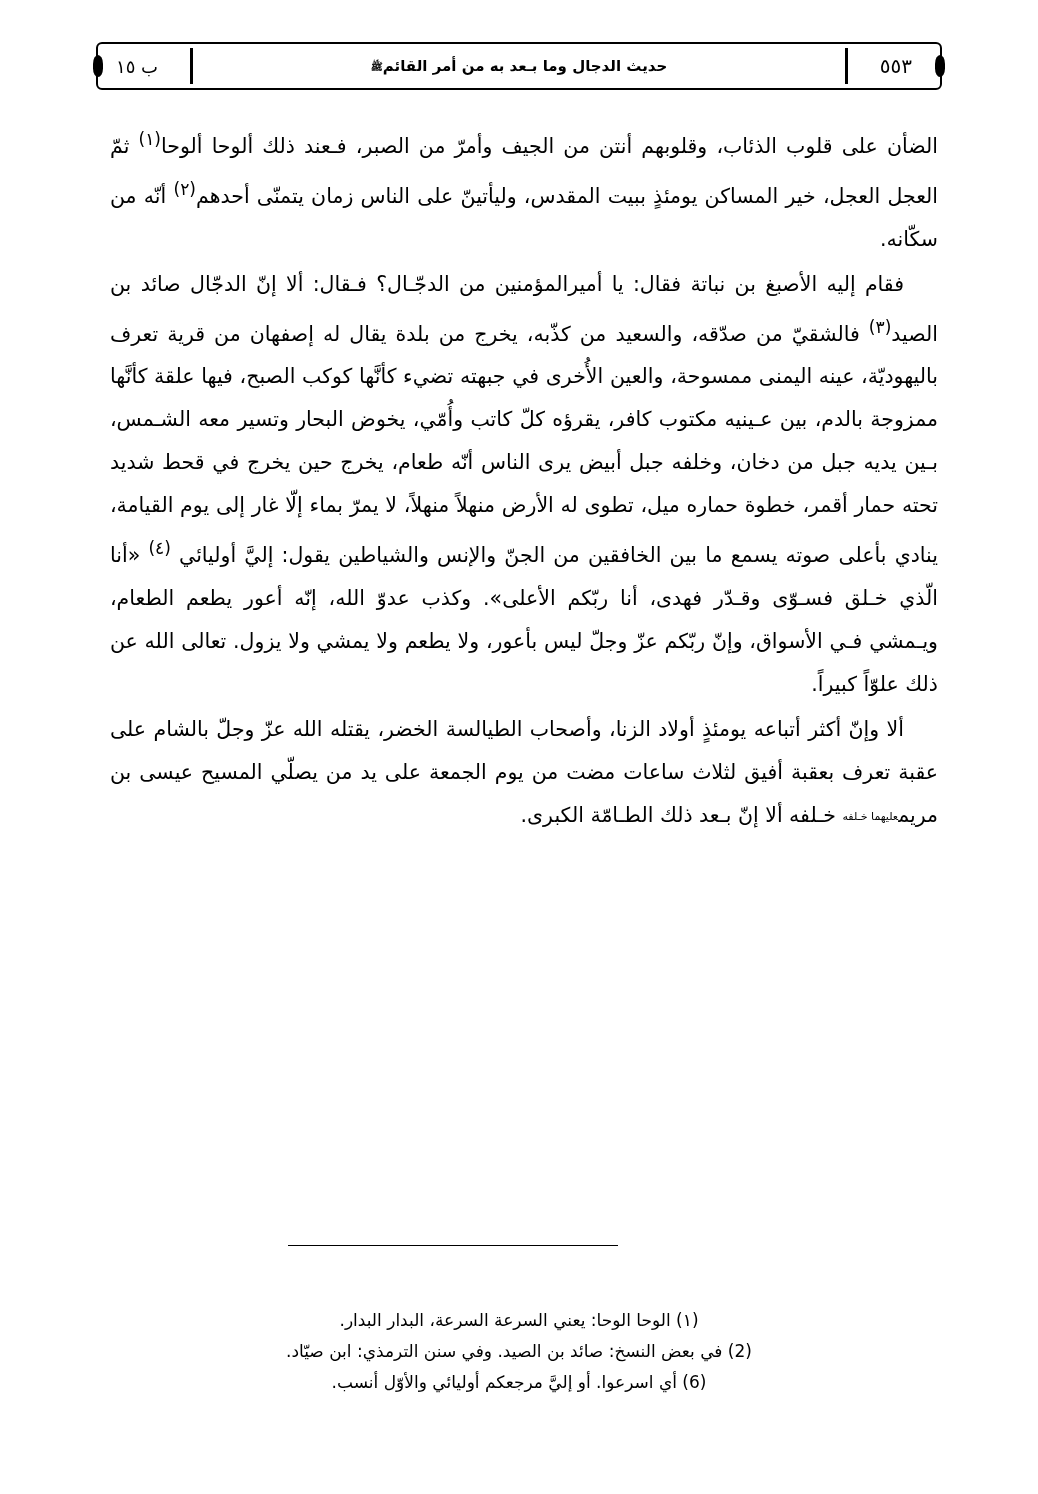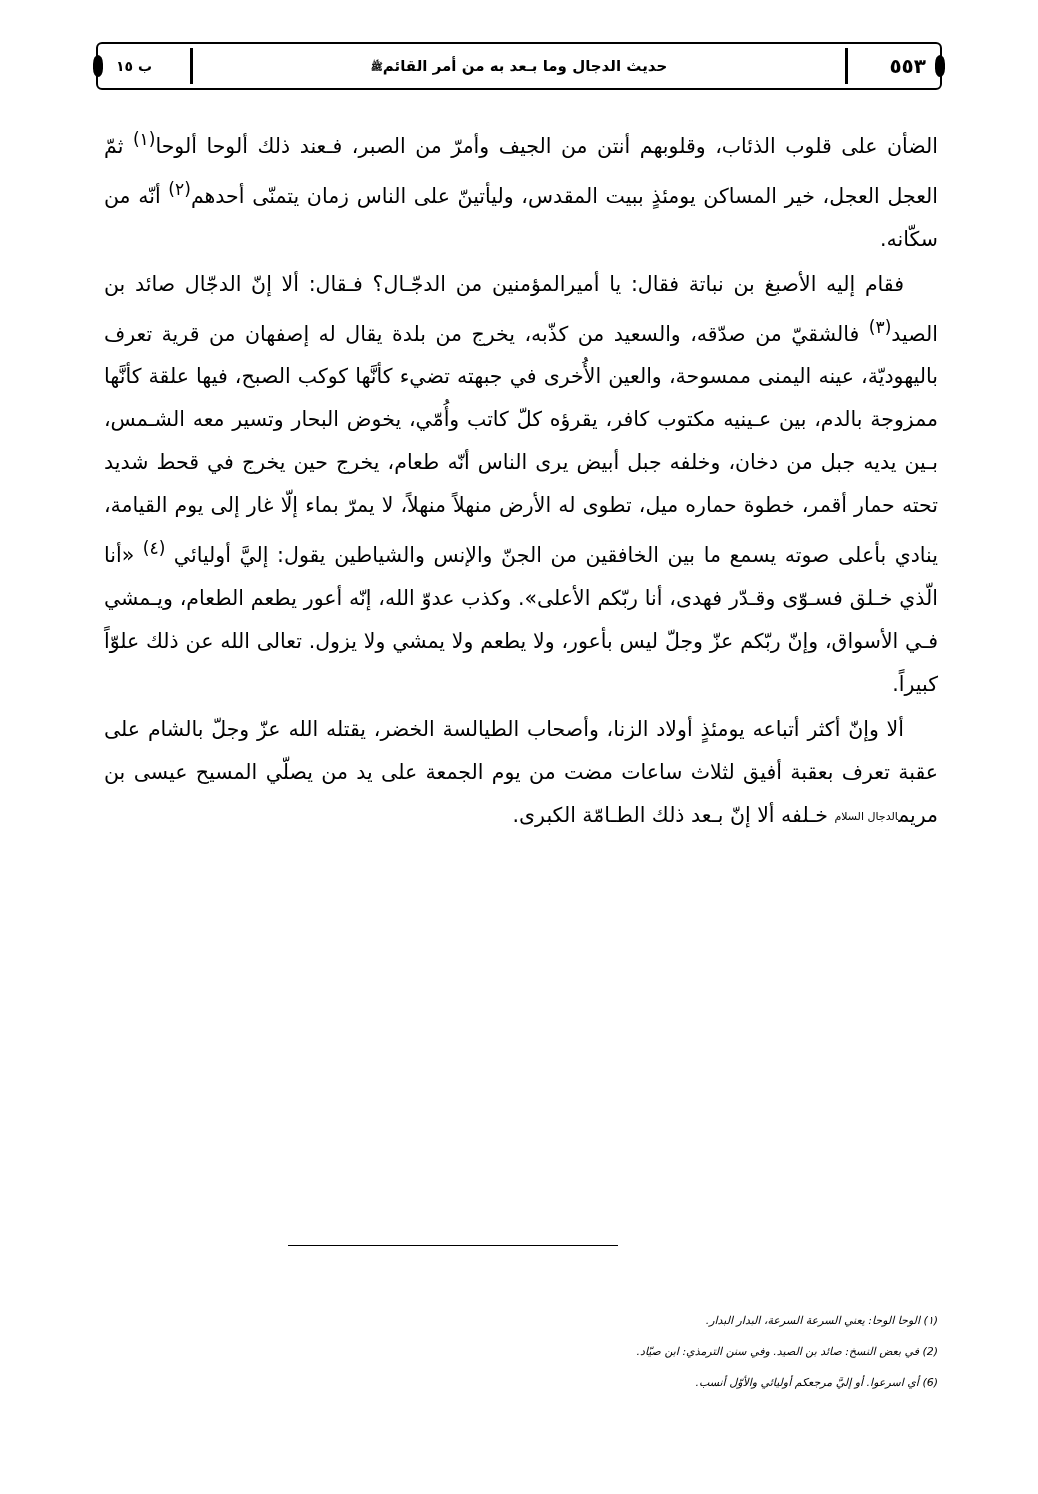--- a/index.html
+++ b/index.html
@@ -60,34 +60,34 @@
     letter-spacing: 0;
     line-height: 1;
     white-space: nowrap;
   }
   .header-title .salawat {
     font-size: 10px;
     vertical-align: middle;
   }
   .page-number {
     position: absolute;
-    right: 14px;
+    right: 28px;
     top: 50%;
     transform: translateY(-50%);
     font-size: 20px;
-    font-weight: bold;
+    font-weight: normal;
     direction: rtl;
   }
   .juz-mark {
     position: absolute;
     left: 18px;
     top: 50%;
     transform: translateY(-50%);
-    font-size: 14px;
-    font-weight: bold;
+    font-size: 18px;
+    font-weight: normal;
     direction: rtl;
   }
   .corner {
     position: absolute;
     width: 10px;
     height: 22px;
     background: #000;
     top: 50%;
     transform: translateY(-50%);
     border-radius: 50% / 40%;
@@ -102,21 +102,21 @@
     right: 100px;
     left: 100px;
     direction: rtl;
     text-align: justify;
     text-align-last: auto;
     font-size: 20.5px;
     line-height: 43px;
     font-family: "DejaVu Sans", sans-serif;
   }
   .body p {
-    margin: 0 0 2px 4px;
+    margin: 0 0 2px 10px;
     text-indent: 34px;
   }
   .body p.no-indent { text-indent: 0; }
   .body p.last-line { }
   .salawat-inline {
     font-size: 11px;
     vertical-align: middle;
   }
 
   
@@ -126,23 +126,23 @@
     right: 420px;
     width: 330px;
     border-top: 1.6px solid #000;
   }
   .footnotes {
     position: absolute;
     bottom: 96px;
     right: 100px;
     left: 100px;
     direction: rtl;
-    font-size: 11px;
+    text-align: center;
+    font-size: 17px;
     line-height: 31px;
-    font-style: italic;
   }
   .footnotes div {
     margin: 0;
     white-space: nowrap;
   }
 </style>
 </head>
 <body>
 
 <div class="page">
@@ -155,21 +155,21 @@
       <span class="header-title">
         <span>حديث الدجال وما بـعد به من أمر القائم</span><span class="salawat">ﷺ</span>
       </span>
       <span class="juz-mark">ب ١٥</span>
     </div>
   </div>
 
   <div class="body">
     <p class="no-indent">الضأن على قلوب الذئاب، وقلوبهم أنتن من الجيف وأمرّ من الصبر، فـعند ذلك ألوحا ألوحا<sup>(١)</sup> ثمّ العجل العجل، خير المساكن يومئذٍ ببيت المقدس، وليأتينّ على الناس زمان يتمنّى أحدهم<sup>(٢)</sup> أنّه من سكّانه.</p>
     <p>فقام إليه الأصبغ بن نباتة فقال: يا أميرالمؤمنين من الدجّـال؟ فـقال: ألا إنّ الدجّال صائد بن الصيد<sup>(٣)</sup> فالشقيّ من صدّقه، والسعيد من كذّبه، يخرج من بلدة يقال له إصفهان من قرية تعرف باليهوديّة، عينه اليمنى ممسوحة، والعين الأُخرى في جبهته تضيء كأنَّها كوكب الصبح، فيها علقة كأنَّها ممزوجة بالدم، بين عـينيه مكتوب كافر، يقرؤه كلّ كاتب وأُمّي، يخوض البحار وتسير معه الشـمس، بـين يديه جبل من دخان، وخلفه جبل أبيض يرى الناس أنّه طعام، يخرج حين يخرج في قحط شديد تحته حمار أقمر، خطوة حماره ميل، تطوى له الأرض منهلاً منهلاً، لا يمرّ بماء إلّا غار إلى يوم القيامة، ينادي بأعلى صوته يسمع ما بين الخافقين من الجنّ والإنس والشياطين يقول: إليَّ أوليائي <sup>(٤)</sup> «أنا الّذي خـلق فسـوّى وقـدّر فهدى، أنا ربّكم الأعلى». وكذب عدوّ الله، إنّه أعور يطعم الطعام، ويـمشي فـي الأسواق، وإنّ ربّكم عزّ وجلّ ليس بأعور، ولا يطعم ولا يمشي ولا يزول. تعالى الله عن ذلك علوّاً كبيراً.</p>
-    <p>ألا وإنّ أكثر أتباعه يومئذٍ أولاد الزنا، وأصحاب الطيالسة الخضر، يقتله الله عزّ وجلّ بالشام على عقبة تعرف بعقبة أفيق لثلاث ساعات مضت من يوم الجمعة على يد من يصلّي المسيح عيسى بن مريم<span class="salawat-inline">الدجال السلام</span> خـلفه ألا إنّ بـعد ذلك الطـامّة الكبرى.</p>
+    <p>ألا وإنّ أكثر أتباعه يومئذٍ أولاد الزنا، وأصحاب الطيالسة الخضر، يقتله الله عزّ وجلّ بالشام على عقبة تعرف بعقبة أفيق لثلاث ساعات مضت من يوم الجمعة على يد من يصلّي المسيح عيسى بن مريم<span class="salawat-inline">عليهما خـلفه</span> خـلفه ألا إنّ بـعد ذلك الطـامّة الكبرى.</p>
   </div>
 
   <div class="footnote-rule"></div>
 
   <div class="footnotes">
     <div>(١) الوحا الوحا: يعني السرعة السرعة، البدار البدار.</div>
     <div>(2) في بعض النسخ: صائد بن الصيد. وفي سنن الترمذي: ابن صيّاد.</div>
     <div>(6) أي اسرعوا. أو إليَّ مرجعكم أوليائي والأوّل أنسب.</div>
   </div>
 

